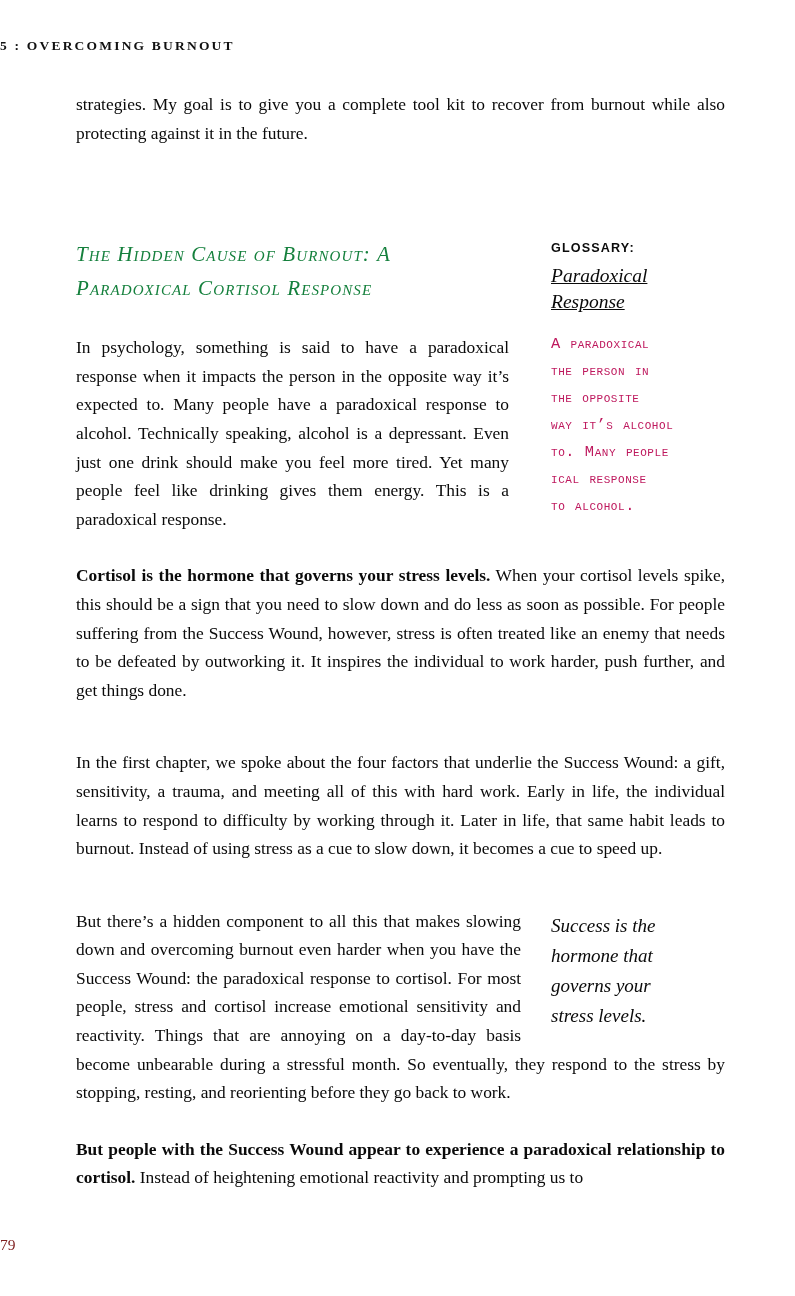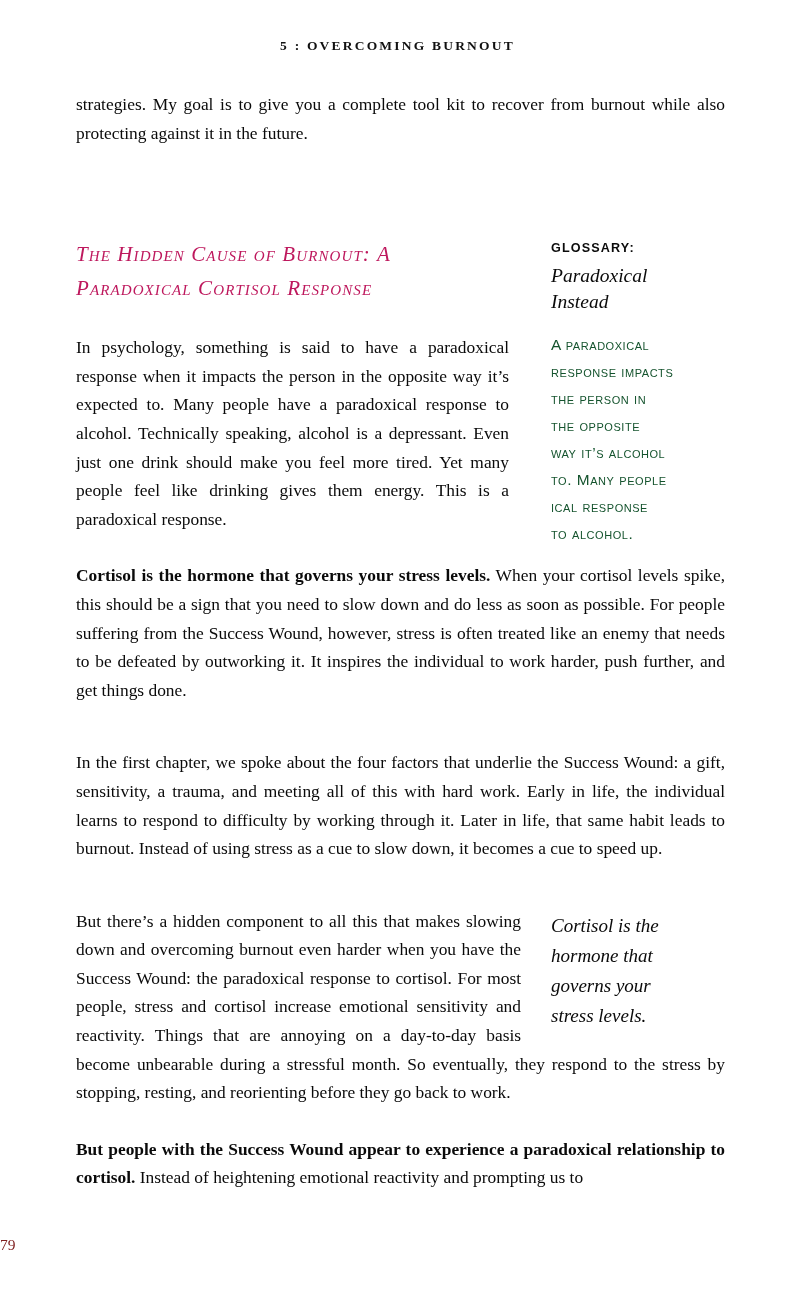--- a/index.html
+++ b/index.html
@@ -18,21 +18,21 @@
     font-family: "Liberation Serif", "DejaVu Serif", serif;
     color: #000000;
   }
 
   
   .running-head {
     position: absolute;
     top: 38px;
     left: 0;
     right: 0;
-    text-align: center;
+    text-align: left;
     font-family: "Liberation Serif", "DejaVu Serif", serif;
     font-size: 13.5px;
     font-weight: 700;
     letter-spacing: 2.2px;
     font-variant: small-caps;
     text-transform: uppercase;
     color: #111;
   }
 
   
@@ -60,21 +60,21 @@
   
   .section-heading {
     font-family: "Liberation Serif", "DejaVu Serif", serif;
     font-style: italic;
     font-weight: 400;
     font-size: 21px;
     line-height: 34px;
     letter-spacing: 1.1px;
     font-variant: small-caps;
     width: 452px;
-    color: #be185d;
+    color: #15803d;
     margin: 0;
   }
 
   
   .glossary {
     float: right;
     width: 174px;
     margin-left: 42px;
     margin-top: 2px;
     margin-bottom: 6px;
@@ -89,28 +89,29 @@
     line-height: 18px;
     margin-bottom: 6px;
   }
   .glossary-term {
     font-family: "Liberation Serif", "DejaVu Serif", serif;
     font-style: italic;
     font-size: 19.5px;
     line-height: 26px;
     color: #0a0a0a;
     margin-bottom: 16px;
+    text-decoration: underline;
   }
   .glossary-def {
-    font-family: Liberation Sans, sans-serif;
+    font-family: Liberation Mono, monospace;
     font-variant: small-caps;
     font-size: 15.4px;
     letter-spacing: 0.55px;
     line-height: 27px;
-    color: #14532d;
+    color: #be185d;
   }
   .glossary-def .ln { display: block; white-space: nowrap; }
 
   
   .pullquote {
     float: right;
     width: 174px;
     margin-left: 30px;
     margin-top: 4px;
     margin-bottom: 6px;
@@ -149,25 +150,24 @@
   <div class="content">
 
     <p class="body">strategies. My goal is to give you a complete tool kit to recover from burnout while also protecting against it in the future.</p>
 
     <div class="gap-xl"></div>
 
     <aside class="glossary">
       <div class="glossary-label">Glossary:</div>
       <div class="glossary-term">
         <span class="ln" style="display:block">Paradoxical</span>
-        <span class="ln" style="display:block">Instead</span>
+        <span class="ln" style="display:block">Response</span>
       </div>
       <div class="glossary-def">
         <span class="ln">A paradoxical</span>
-        <span class="ln">response impacts</span>
         <span class="ln">the person in</span>
         <span class="ln">the opposite</span>
         <span class="ln">way it’s alcohol</span>
         <span class="ln">to. Many people</span>
         <span class="ln">ical response</span>
         <span class="ln">to alcohol.</span>
       </div>
     </aside>
 
     <h2 class="section-heading">
@@ -184,21 +184,21 @@
     <p class="body"><b>Cortisol is the hormone that governs your stress levels.</b><span> When your cortisol levels spike, this should be a sign that you need to slow down and do less as soon as possible. For people suffering from the Success Wound, however, stress is often treated like an enemy that needs to be defeated by outworking it. It inspires the individual to work harder, push further, and get things done.</span></p>
 
     <div class="clear"></div>
     <div class="gap-md"></div>
 
     <p class="body">In the first chapter, we spoke about the four factors that underlie the Success Wound: a gift, sensitivity, a trauma, and meeting all of this with hard work. Early in life, the individual learns to respond to difficulty by working through it. Later in life, that same habit leads to burnout. Instead of using stress as a cue to slow down, it becomes a cue to speed up.</p>
 
     <div class="gap-md"></div>
 
     <aside class="pullquote">
-      <span class="ln">Cortisol is the</span>
+      <span class="ln">Success is the</span>
       <span class="ln">hormone that</span>
       <span class="ln">governs your</span>
       <span class="ln">stress levels.</span>
     </aside>
 
     <p class="body">But there’s a hidden component to all this that makes slowing down and overcoming burnout even harder when you have the Success Wound: the paradoxical response to cortisol. For most people, stress and cortisol increase emotional sensitivity and reactivity. Things that are annoying on a day-to-day basis become unbearable during a stressful month. So eventually, they respond to the stress by stopping, resting, and reorienting before they go back to work.</p>
 
     <div class="clear"></div>
     <div class="gap-sm"></div>
 

